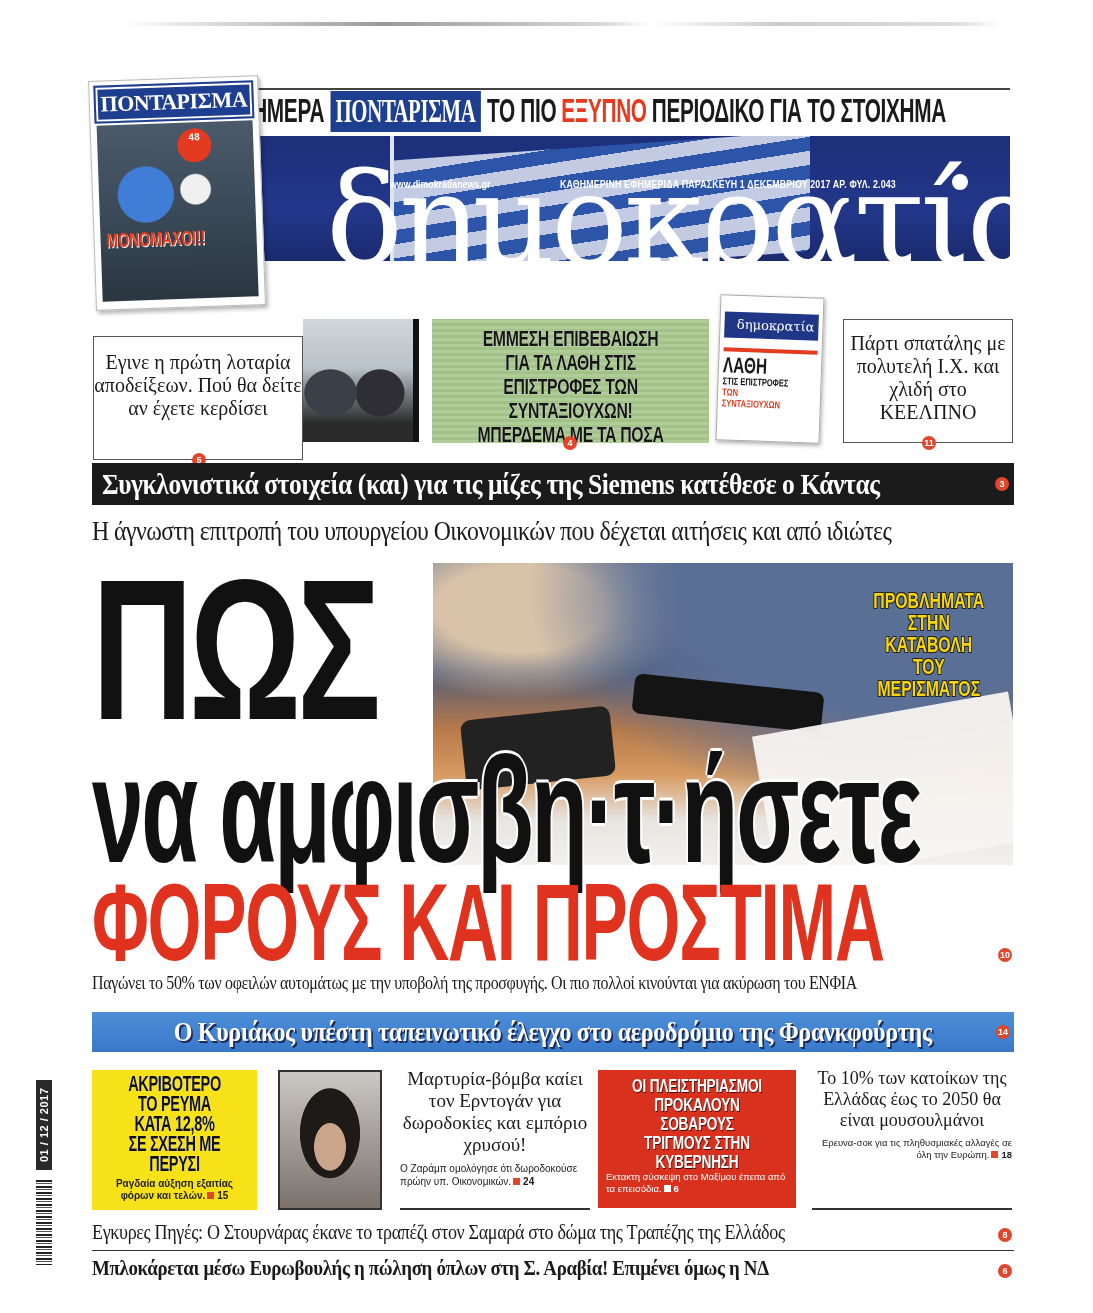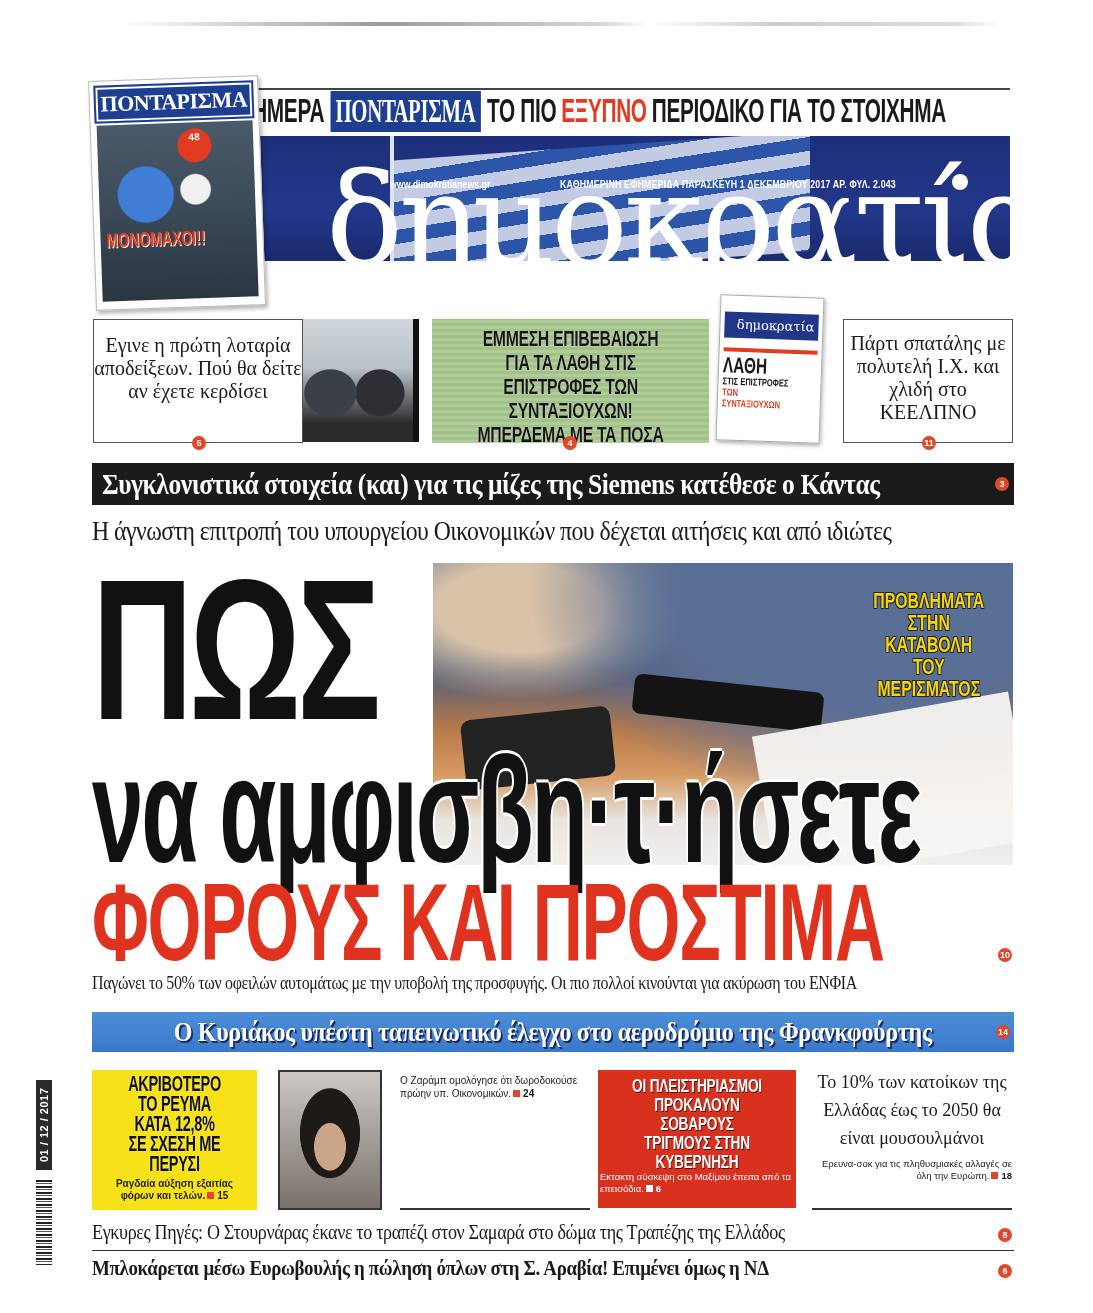--- a/index.html
+++ b/index.html
@@ -77,25 +77,25 @@
 
   
   .yellow-box { position: absolute; left: 92px; top: 1070px; width: 165px; height: 140px; background: #f7e21a; padding: 4px 6px; }
   .yellow-box .h { text-align: center; font-weight: 900; font-size: 22px; line-height: 20px; color: #111; transform: scaleX(0.66); letter-spacing: -0.5px; text-shadow: 0 0 1px #fff; }
   .yellow-box .s { font-size: 10px; font-weight: 700; color: #222; margin-top: 4px; line-height: 12px; text-align: center; }
   .portrait { position: absolute; left: 278px; top: 1070px; width: 104px; height: 140px; border: 2px solid #333;
     background: radial-gradient(ellipse at 50% 55%, #caa58a 0 22%, transparent 23%), radial-gradient(ellipse at 50% 45%, #1e1a18 0 42%, transparent 43%), linear-gradient(180deg, #cbc8c5 0%, #7a716b 100%); }
   .erdogan { position: absolute; left: 400px; top: 1068px; width: 190px; text-align: center; }
   .erdogan .h { font-family: "Liberation Serif", serif; font-size: 19px; line-height: 22px; color: #1a1a1a; }
   .erdogan .s { font-size: 10px; text-align: left; margin-top: 6px; line-height: 13px; }
-  .red-box { position: absolute; left: 598px; top: 1070px; width: 198px; height: 138px; background: #d8321f; padding: 6px 2px; }
+  .red-box { position: absolute; left: 598px; top: 1070px; width: 198px; height: 138px; background: #d8321f; padding: 6px 8px; }
   .red-box .h { text-align: center; font-weight: 900; font-size: 19px; line-height: 19px; color: #fff; transform: scaleX(0.72); text-shadow: 1px 1px 0 #4a0c06; letter-spacing: -0.3px; }
   .red-box .s { color: #fff; font-size: 9.5px; line-height: 12px; }
   .muslim { position: absolute; left: 812px; top: 1068px; width: 200px; text-align: center; }
-  .muslim .h { font-family: "Liberation Serif", serif; font-size: 18px; line-height: 28px; color: #1a1a1a; }
+  .muslim .h { font-family: "Liberation Serif", serif; font-size: 18px; line-height: 21px; color: #1a1a1a; }
   .muslim .s { font-size: 9.5px; text-align: right; margin-top: 6px; line-height: 12px; }
   .sq { display: inline-block; width: 7px; height: 7px; background: #e2462a; margin: 0 3px 0 2px; }
   .sq.w { background: #fff; }
   .rule { position: absolute; height: 2px; background: #333; }
 
   .bottom-line { position: absolute; left: 92px; font-family: "Liberation Serif", serif; font-size: 21px; white-space: nowrap; transform: scaleX(0.86); transform-origin: left; letter-spacing: -0.4px; color: #1a1a1a; }
   .bottom-line.bold { font-weight: 900; font-size: 22px; }
 
   
   .date-tab { position: absolute; left: 36px; top: 1080px; width: 16px; height: 90px; background: #2a2a2a; color: #fff; font-size: 11px; font-weight: 700; writing-mode: vertical-rl; transform: rotate(180deg); text-align: center; line-height: 16px; letter-spacing: 0.5px; }
@@ -128,21 +128,21 @@
 </div>
 
 <div class="supp">
   <div class="head">ΠΟΝΤΑΡΙΣΜΑ</div>
   <div class="img">
     <div class="badge">48</div>
     <div class="red-word">ΜΟΝΟΜΑΧΟΙ!!</div>
   </div>
 </div>
 
-<div class="teaser-box" style="left:93px; top:319px; width:210px; height:124px;">
+<div class="teaser-box" style="left:93px; top:336px; width:210px; height:124px;">
   <div class="teaser-text" style="padding-top:14px;">Εγινε η πρώτη λοταρία αποδείξεων. Πού θα δείτε αν έχετε κερδίσει</div>
   <div class="pg" style="left:98px; top:116px;">5</div>
 </div>
 <div class="photo-meeting"></div>
 
 <div class="green-box">
   <div class="t">ΕΜΜΕΣΗ ΕΠΙΒΕΒΑΙΩΣΗ ΓΙΑ ΤΑ ΛΑΘΗ ΣΤΙΣ ΕΠΙΣΤΡΟΦΕΣ ΤΩΝ ΣΥΝΤΑΞΙΟΥΧΩΝ! ΜΠΕΡΔΕΜΑ ΜΕ ΤΑ ΠΟΣΑ</div>
   <div class="pg" style="left:131px; top:117px;">4</div>
 </div>
 
@@ -186,20 +186,21 @@
 </div>
 
 <div class="yellow-box">
   <div class="h">ΑΚΡΙΒΟΤΕΡΟ ΤΟ ΡΕΥΜΑ ΚΑΤΑ 12,8% ΣΕ ΣΧΕΣΗ ΜΕ ΠΕΡΥΣΙ</div>
   <div class="s"><span>Ραγδαία αύξηση εξαιτίας φόρων και τελών.</span><span class="sq"></span><b>15</b></div>
 </div>
 
 <div class="portrait"></div>
 
 <div class="erdogan">
+  <div class="h">Μαρτυρία-βόμβα καίει τον Ερντογάν για δωροδοκίες και εμπόριο χρυσού!</div>
   <div class="s"><span>Ο Ζαράμπ ομολόγησε ότι δωροδοκούσε πρώην υπ. Οικονομικών.</span><span class="sq"></span><b>24</b></div>
 </div>
 <div class="rule" style="left:400px; top:1208px; width:190px;"></div>
 
 <div class="red-box">
   <div class="h">ΟΙ ΠΛΕΙΣΤΗΡΙΑΣΜΟΙ ΠΡΟΚΑΛΟΥΝ ΣΟΒΑΡΟΥΣ ΤΡΙΓΜΟΥΣ ΣΤΗΝ ΚΥΒΕΡΝΗΣΗ</div>
   <div class="s"><span>Εκτακτη σύσκεψη στο Μαξίμου έπειτα από τα επεισόδια.</span><span class="sq w"></span><b>6</b></div>
 </div>
 
 <div class="muslim">

